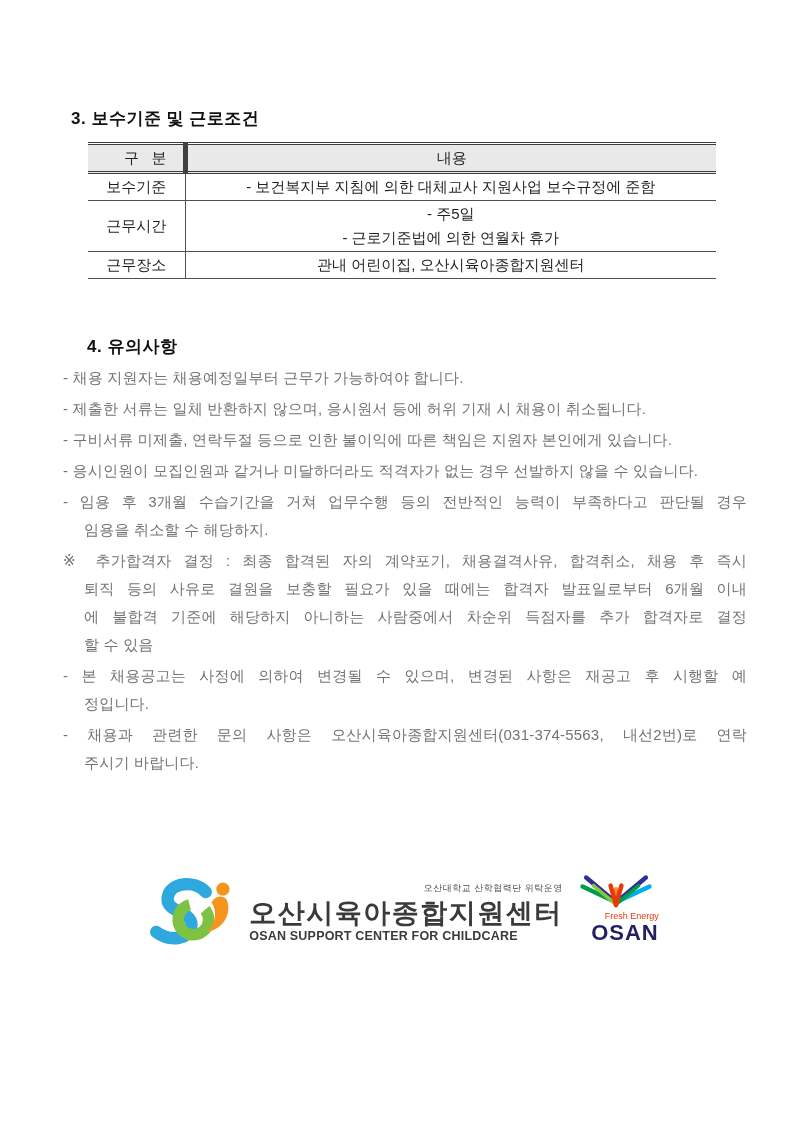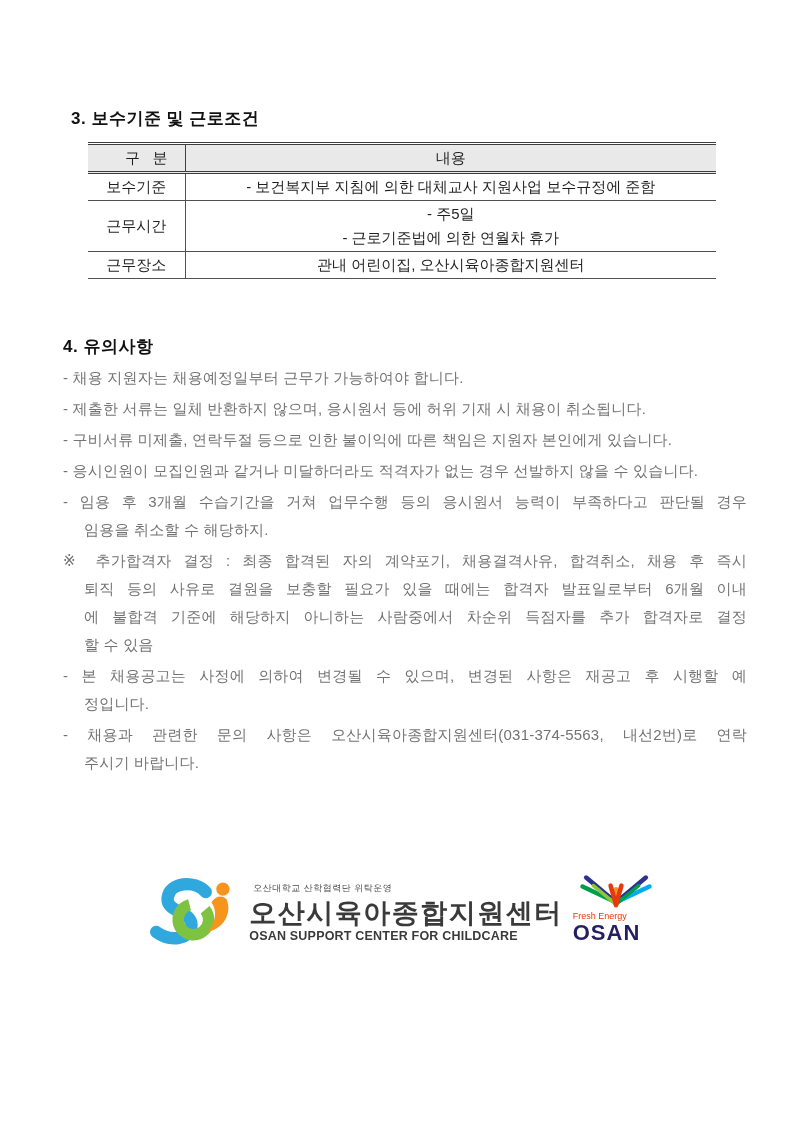--- a/index.html
+++ b/index.html
@@ -25,46 +25,46 @@
     border-collapse:collapse;table-layout:fixed;
   }
   .doc-table th,.doc-table td{
     font-size:15px;line-height:24px;text-align:center;vertical-align:middle;
     padding:1px 4px;color:#1f1f1f;white-space:pre-wrap;
   }
   .doc-table thead th{
     background:#e9e9e9;font-weight:normal;
     border-top:3px double #3d3d3d;border-bottom:3px double #3d3d3d;
   }
-  .doc-table thead th:first-child{border-right:1px solid #404040;padding-left:24px;}
+  .doc-table thead th:first-child{border-right:5px solid #404040;padding-left:24px;}
   .doc-table tbody td{border-bottom:1px solid #505050;}
   .doc-table td.c-label{border-right:1px solid #505050;}
   
   #sec4{position:absolute;left:63px;top:335px;width:684px;}
   #sec4 .sec-head{
-    font-size:17px;font-weight:bold;color:#111;margin-left:0;margin-bottom:6px;
+    font-size:17px;font-weight:bold;color:#111;margin-left:24px;margin-bottom:6px;
     letter-spacing:0.5px;
   }
   .note{margin-bottom:3px;}
   .note-line{
     font-size:15px;line-height:28px;color:#737373;white-space:pre-wrap;
     letter-spacing:0.2px;
   }
   .note-line.cont{padding-left:21px;}
   .note-line.full{text-align:justify;text-align-last:justify;}
   
   #footer-logo{
     position:absolute;top:873px;left:0;width:800px;
     display:flex;justify-content:center;align-items:flex-end;gap:8px;
   }
   .logo-textblock{padding-bottom:2px;}
-  .logo-small{font-size:9px;color:#4a4a4a;letter-spacing:0.5px;margin-left:4px;margin-bottom:2px;}
+  .logo-small{font-size:9px;color:#4a4a4a;letter-spacing:0.5px;margin-left:4px;margin-bottom:2px;text-align:right;}
   .logo-kr{font-size:27px;font-weight:700;color:#3a3a3a;letter-spacing:1.5px;line-height:32px;}
   .logo-en{font-size:12.5px;font-weight:700;color:#3a3a3a;letter-spacing:0.2px;line-height:15px;}
-  .osan-block{text-align:left;padding-bottom:1px;margin-left:2px;}
+  .osan-block{text-align:right;padding-bottom:1px;margin-left:2px;}
   .osan-fresh{font-size:9px;color:var(--slogan-red);line-height:10px;margin-top:-4px;}
   .osan-name{font-size:22px;font-weight:800;color:var(--city-navy);letter-spacing:1px;line-height:24px;}
 </style>
 </head>
 <body>
 
 <div id="sec3-title" class="sec-title">3. 보수기준 및 근로조건</div>
 
 <table class="doc-table">
   <colgroup>
@@ -102,21 +102,21 @@
       <div class="note">
         <div class="note-line">- 제출한 서류는 일체 반환하지 않으며, 응시원서 등에 허위 기재 시 채용이 취소됩니다.</div>
       </div>
       <div class="note">
         <div class="note-line">- 구비서류 미제출, 연락두절 등으로 인한 불이익에 따른 책임은 지원자 본인에게 있습니다.</div>
       </div>
       <div class="note">
         <div class="note-line">- 응시인원이 모집인원과 같거나 미달하더라도 적격자가 없는 경우 선발하지 않을 수 있습니다.</div>
       </div>
       <div class="note">
-        <div class="note-line full">- 임용 후 3개월 수습기간을 거쳐 업무수행 등의 응시원서 능력이 부족하다고 판단될 경우</div>
+        <div class="note-line full">- 임용 후 3개월 수습기간을 거쳐 업무수행 등의 전반적인 능력이 부족하다고 판단될 경우</div>
         <div class="note-line cont">임용을 취소할 수 해당하지.</div>
       </div>
       <div class="note">
         <div class="note-line full">※ 추가합격자 결정 : 최종 합격된 자의 계약포기, 채용결격사유, 합격취소, 채용 후 즉시</div>
         <div class="note-line cont full">퇴직 등의 사유로 결원을 보충할 필요가 있을 때에는 합격자 발표일로부터 6개월 이내</div>
         <div class="note-line cont full">에 불합격 기준에 해당하지 아니하는 사람중에서 차순위 득점자를 추가 합격자로 결정</div>
         <div class="note-line cont">할 수 있음</div>
       </div>
       <div class="note">
         <div class="note-line full">- 본 채용공고는 사정에 의하여 변경될 수 있으며, 변경된 사항은 재공고 후 시행할 예</div>

